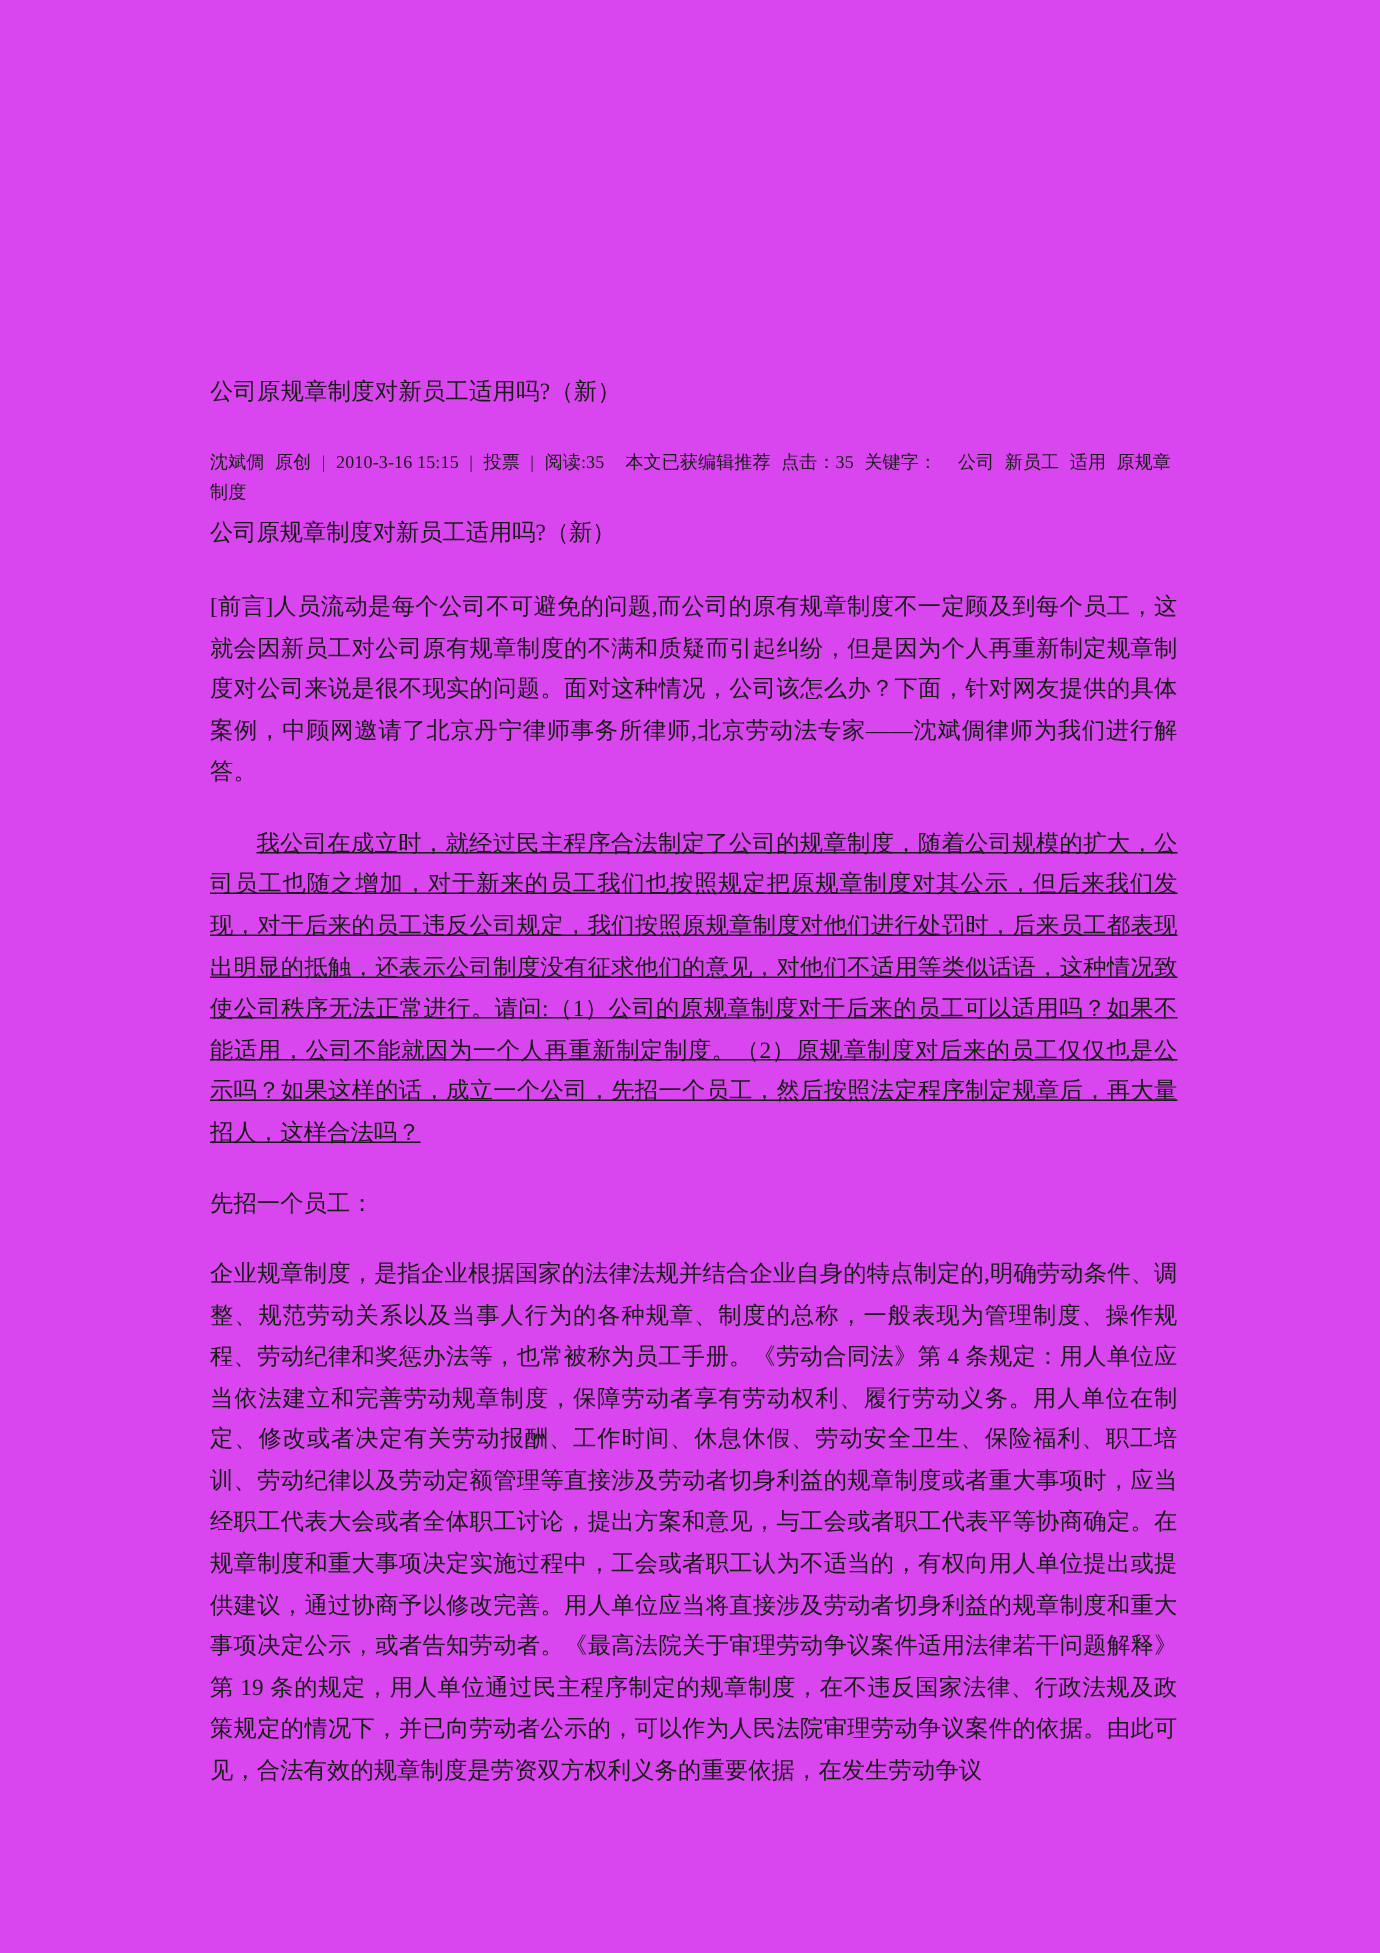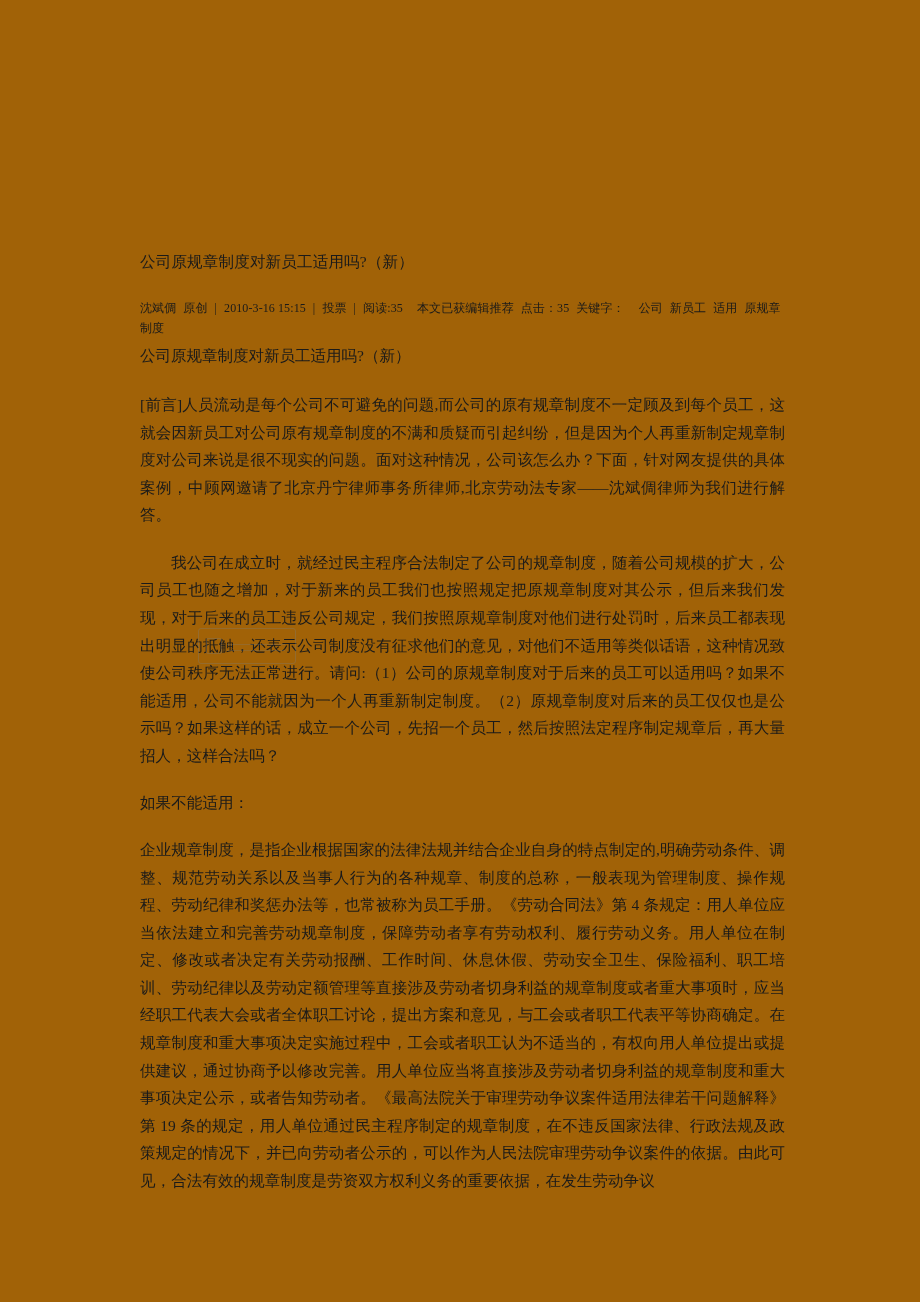--- a/index.html
+++ b/index.html
@@ -14,21 +14,21 @@
     color: #1a1a1a;
     position: relative;
     overflow: hidden;
   }
   .page {
     position: absolute;
     left: 0;
     top: 0;
     width: 920px;
     height: 1302px;
-    background: #a16207;
+    background: #d946ef;
   }
   .content {
     position: absolute;
     left: 140px;
     top: 250px;
     width: 645px;
   }
   .doc-title {
     font-size: 15.5px;
     line-height: 1.5;
@@ -57,20 +57,21 @@
   p.body-text {
     font-size: 15.5px;
     line-height: 1.78;
     margin: 12px 0 20px 0;
     text-align: justify;
     text-justify: inter-ideograph;
     letter-spacing: 0.1px;
   }
   p.body-text.indent {
     text-indent: 2em;
+    text-decoration: underline;
   }
   p.tight {
     margin-bottom: 19px;
   }
   .last-para {
     margin-bottom: 0;
   }
   .watermark {
     position: absolute;
     left: 198px;
@@ -115,21 +116,21 @@
       <span>沈斌倜</span><span class="gap-s"></span><span>原创</span><span class="gap-s"></span><span>|</span><span class="gap-s"></span><span>2010-3-16 15:15</span><span class="gap-s"></span><span>|</span><span class="gap-s"></span><span>投票</span><span class="gap-s"></span><span>|</span><span class="gap-s"></span><span>阅读:35</span><span class="gap"></span><span>本文已获编辑推荐</span><span class="gap-s"></span><span>点击：35</span><span class="gap-s"></span><span>关键字：</span><span class="gap"></span><span>公司</span><span class="gap-s"></span><span>新员工</span><span class="gap-s"></span><span>适用</span><span class="gap-s"></span><span>原规章制度</span>
     </div>
 
     <div class="subtitle-line">公司原规章制度对新员工适用吗?（新）</div>
 
     <p class="body-text">[前言]人员流动是每个公司不可避免的问题,而公司的原有规章制度不一定顾及到每个员工，这就会因新员工对公司原有规章制度的不满和质疑而引起纠纷，但是因为个人再重新制定规章制度对公司来说是很不现实的问题。面对这种情况，公司该怎么办？下面，针对网友提供的具体案例，中顾网邀请了北京丹宁律师事务所律师,北京劳动法专家——沈斌倜律师为我们进行解答。</p>
 
 
     <p class="body-text indent">我公司在成立时，就经过民主程序合法制定了公司的规章制度，随着公司规模的扩大，公司员工也随之增加，对于新来的员工我们也按照规定把原规章制度对其公示，但后来我们发现，对于后来的员工违反公司规定，我们按照原规章制度对他们进行处罚时，后来员工都表现出明显的抵触，还表示公司制度没有征求他们的意见，对他们不适用等类似话语，这种情况致使公司秩序无法正常进行。请问:（1）公司的原规章制度对于后来的员工可以适用吗？如果不能适用，公司不能就因为一个人再重新制定制度。（2）原规章制度对后来的员工仅仅也是公示吗？如果这样的话，成立一个公司，先招一个员工，然后按照法定程序制定规章后，再大量招人，这样合法吗？</p>
 
-    <p class="body-text tight">如果不能适用：</p>
+    <p class="body-text tight">先招一个员工：</p>
 
     <p class="body-text last-para">企业规章制度，是指企业根据国家的法律法规并结合企业自身的特点制定的,明确劳动条件、调整、规范劳动关系以及当事人行为的各种规章、制度的总称，一般表现为管理制度、操作规程、劳动纪律和奖惩办法等，也常被称为员工手册。《劳动合同法》第 4 条规定：用人单位应当依法建立和完善劳动规章制度，保障劳动者享有劳动权利、履行劳动义务。用人单位在制定、修改或者决定有关劳动报酬、工作时间、休息休假、劳动安全卫生、保险福利、职工培训、劳动纪律以及劳动定额管理等直接涉及劳动者切身利益的规章制度或者重大事项时，应当经职工代表大会或者全体职工讨论，提出方案和意见，与工会或者职工代表平等协商确定。在规章制度和重大事项决定实施过程中，工会或者职工认为不适当的，有权向用人单位提出或提供建议，通过协商予以修改完善。用人单位应当将直接涉及劳动者切身利益的规章制度和重大事项决定公示，或者告知劳动者。《最高法院关于审理劳动争议案件适用法律若干问题解释》第 19 条的规定，用人单位通过民主程序制定的规章制度，在不违反国家法律、行政法规及政策规定的情况下，并已向劳动者公示的，可以作为人民法院审理劳动争议案件的依据。由此可见，合法有效的规章制度是劳资双方权利义务的重要依据，在发生劳动争议</p>
 
   </div>
 
   <div class="watermark"></div>
 
 </div>
 
 </body></html>

